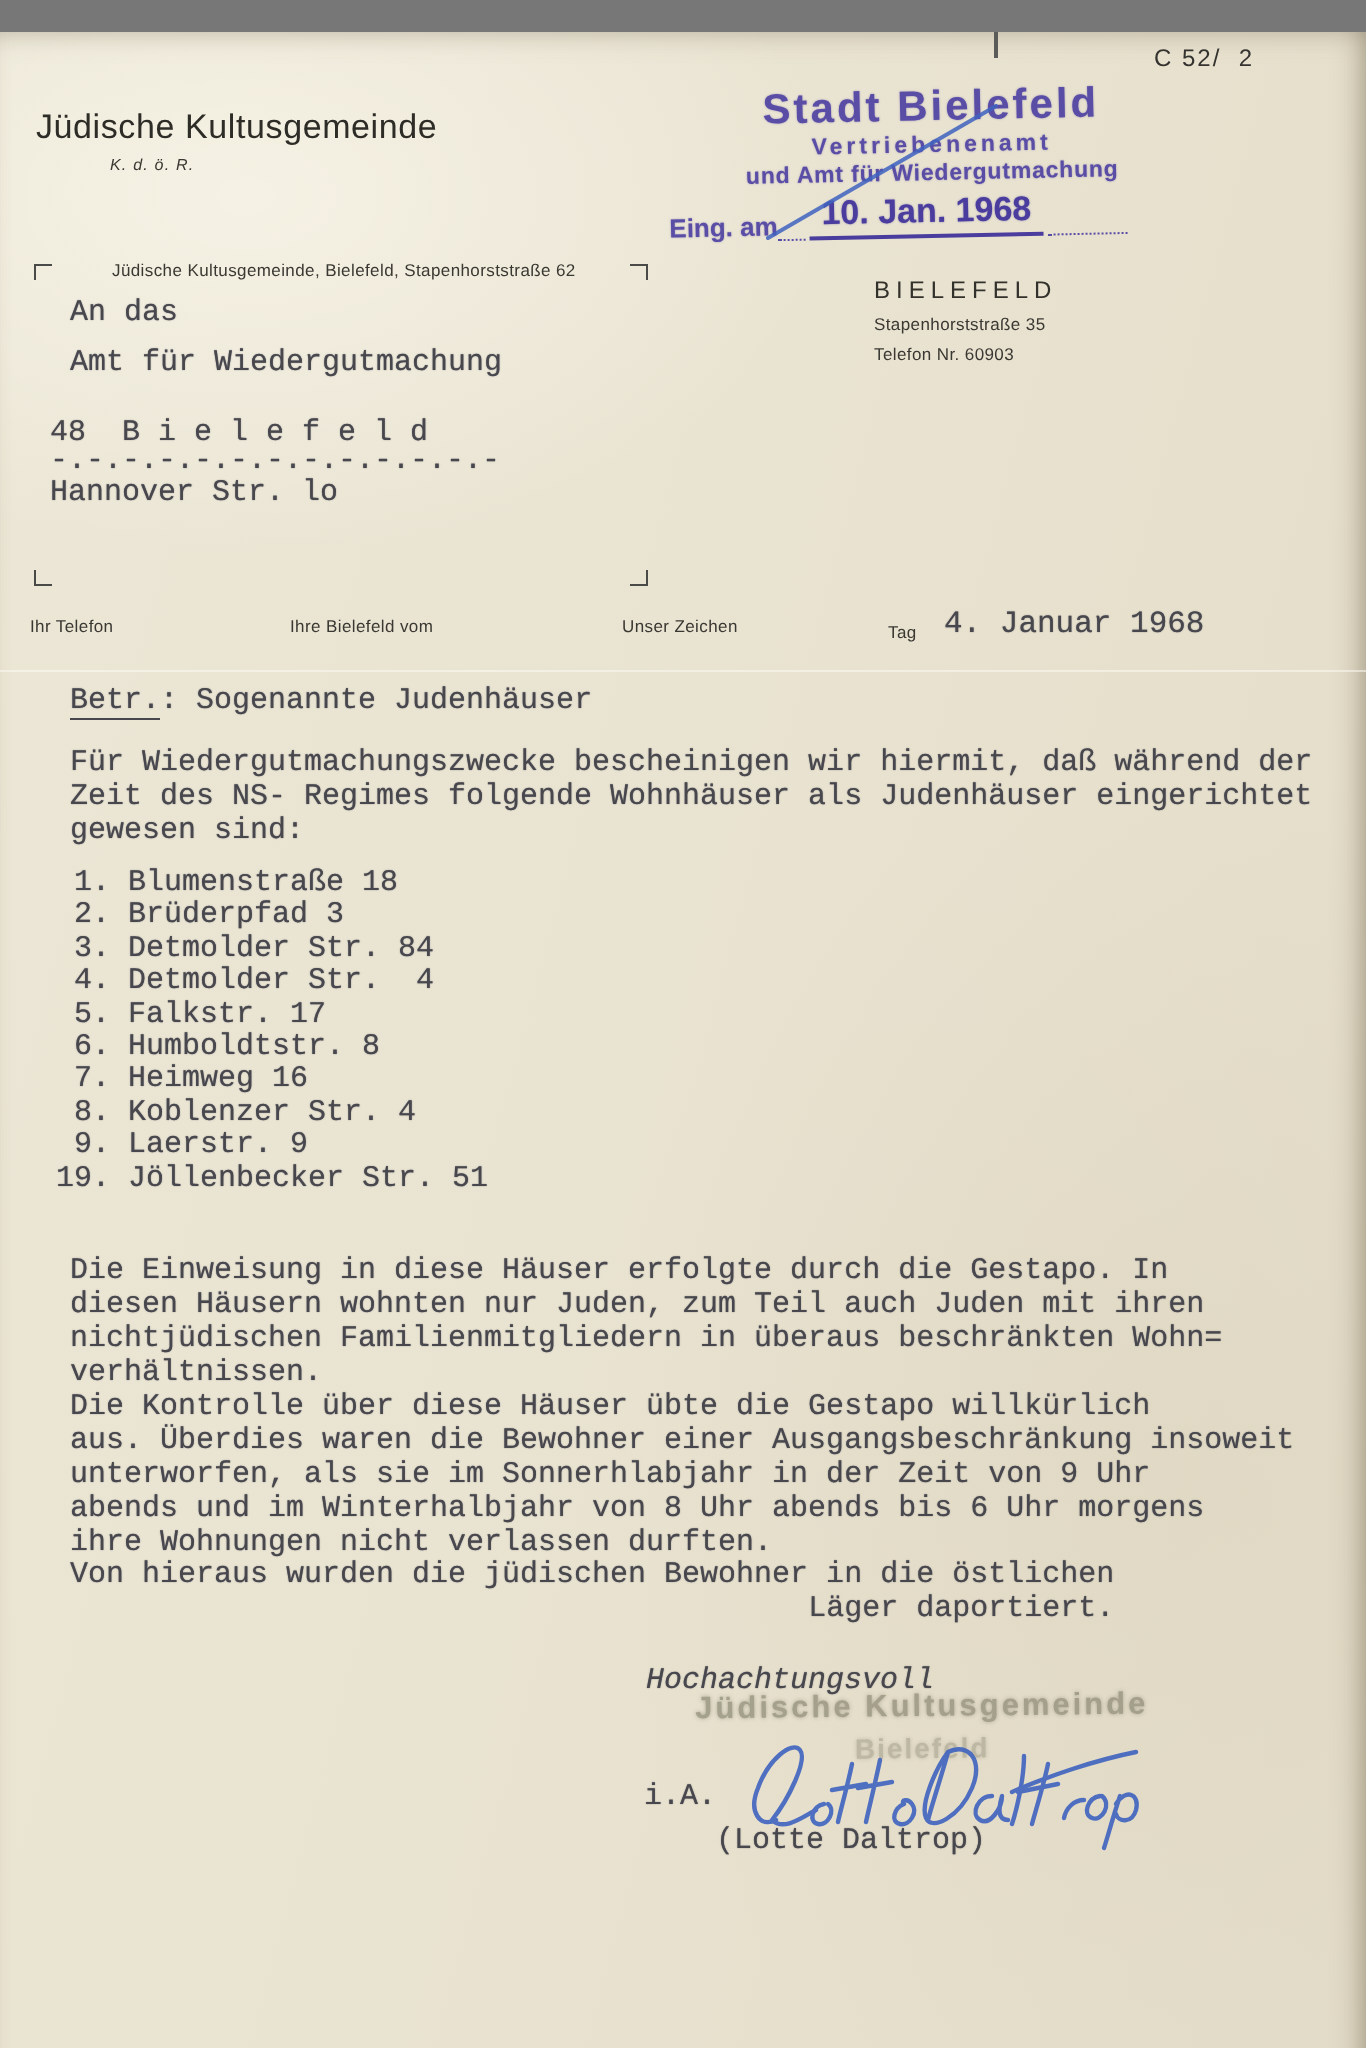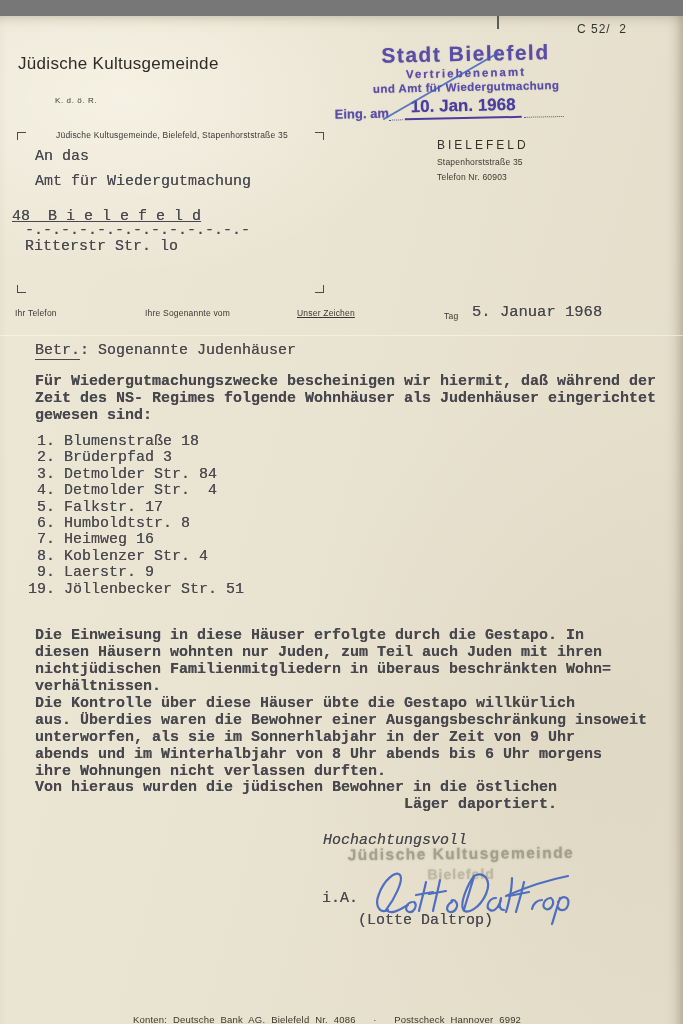--- a/index.html
+++ b/index.html
@@ -21,21 +21,21 @@
   .abs{position:absolute;}
   .pre{white-space:pre;}
   .mono{
     font-family:"Liberation Mono","DejaVu Sans Mono",monospace;
     font-size:15px;
     color:#47474d;
     text-shadow:0 0 0.6px rgba(70,70,82,0.75);
     white-space:pre;
     margin:0;
   }
-  .body-block{line-height:17px;font-weight:bold;}
+  .body-block{line-height:17px;}
   .list-block{line-height:16.4px;}
   .print-small{font-size:8.5px;color:#3a3832;letter-spacing:0.2px;}
   .crease{left:0;top:319px;width:683px;height:1px;background:rgba(252,250,242,0.55);}
   
   .corner{width:8px;height:7px;}
   .c-tl{border-top:1.5px solid #4a4a48;border-left:1.5px solid #4a4a48;}
   .c-tr{border-top:1.5px solid #4a4a48;border-right:1.5px solid #4a4a48;}
   .c-bl{border-bottom:1.5px solid #4a4a48;border-left:1.5px solid #4a4a48;}
   .c-br{border-bottom:1.5px solid #4a4a48;border-right:1.5px solid #4a4a48;}
   
@@ -52,21 +52,21 @@
   .stamp-eing{font-size:13px;font-weight:bold;}
   .stamp-dots{flex:0 0 14px;border-bottom:1.5px dotted #5a4da5;height:14px;}
   .stamp-date{
     font-size:17px;font-weight:bold;color:#4a3d9e;
     border-bottom:2px solid #4a3d9e;padding:0 6px 1px 6px;margin:0 2px;
     text-shadow:0 0 1px rgba(74,61,158,0.6);
   }
   .stamp-dots-end{flex:0 0 40px;border-bottom:1.5px dotted #5a4da5;height:14px;}
   
   .org-name{left:18px;top:38px;font-size:17px;color:#2e2c27;font-weight:500;letter-spacing:0.3px;}
-  .org-legal{left:55px;top:80px;font-size:8px;color:#3a3832;letter-spacing:0.6px;}
+  .org-legal{left:55px;top:62px;font-size:8px;color:#3a3832;letter-spacing:0.6px;font-style:italic;}
   .lh-city{left:437px;top:122px;font-size:12px;color:#33312b;letter-spacing:3px;font-weight:500;}
   .lh-street{left:437px;top:141px;}
   .lh-phone{left:437px;top:156px;}
   .file-ref{left:577px;top:6px;font-size:12px;color:#34332f;letter-spacing:1px;}
   .pen-tick{left:497px;top:0;width:1.5px;height:13px;background:#5b5b59;}
   
   .u-label{border-bottom:1.2px solid #47474d;}
   
   .org-stamp{
     left:330px;top:829px;width:262px;text-align:center;
@@ -100,40 +100,40 @@
       <span class="stamp-dots-end"></span>
     </div>
   </div>
 
   <svg class="abs" style="left:378px;top:32px;" width="126" height="76">
     <line x1="6" y1="71" x2="120" y2="5" stroke="#3f63c0" stroke-width="2" stroke-linecap="round" opacity="0.85"></line>
   </svg>
 
   <div class="abs corner c-tl" style="left:17px;top:116px;"></div>
   <div class="abs corner c-tr" style="left:315px;top:116px;"></div>
-  <div class="abs print-small" style="left:56px;top:114px;">Jüdische Kultusgemeinde, Bielefeld, Stapenhorststraße 35</div>
+  <div class="abs print-small" style="left:56px;top:114px;">Jüdische Kultusgemeinde, Bielefeld, Stapenhorststraße 62</div>
 
   <div class="abs mono" style="left:35px;top:132px;text-align:center;">An das</div>
   <div class="abs mono" style="left:35px;top:157px;">Amt für Wiedergutmachung</div>
-  <div class="abs mono" style="left:12px;top:192px;text-decoration:underline;">48  B i e l e f e l d</div>
+  <div class="abs mono" style="left:25px;top:192px;">48  B i e l e f e l d</div>
   <div class="abs mono" style="left:25px;top:206px;">-.-.-.-.-.-.-.-.-.-.-.-.-</div>
-  <div class="abs mono" style="left:25px;top:222px;">Ritterstr Str. lo</div>
+  <div class="abs mono" style="left:25px;top:222px;">Hannover Str. lo</div>
 
   <div class="abs lh-city">BIELEFELD</div>
   <div class="abs print-small lh-street">Stapenhorststraße 35</div>
   <div class="abs print-small lh-phone">Telefon Nr. 60903</div>
 
   <div class="abs corner c-bl" style="left:17px;top:269px;"></div>
   <div class="abs corner c-br" style="left:315px;top:269px;"></div>
 
   <div class="abs print-small" style="left:15px;top:292px;">Ihr Telefon</div>
-  <div class="abs print-small" style="left:145px;top:292px;">Ihre Sogenannte vom</div>
-  <div class="abs print-small" style="left:297px;top:292px;text-decoration:underline;">Unser Zeichen</div>
+  <div class="abs print-small" style="left:145px;top:292px;">Ihre Bielefeld vom</div>
+  <div class="abs print-small" style="left:311px;top:292px;">Unser Zeichen</div>
   <div class="abs print-small" style="left:444px;top:295px;">Tag</div>
-  <div class="abs mono" style="left:472px;top:287px;font-size:15.5px;">5. Januar 1968</div>
+  <div class="abs mono" style="left:472px;top:287px;font-size:15.5px;">4. Januar 1968</div>
 
   <div class="abs crease"></div>
 
   <div class="abs mono" style="left:35px;top:326px;"><span class="u-label">Betr.</span><span>:</span><span> Sogenannte Judenhäuser</span></div>
 
   <pre class="abs mono body-block" style="left:35px;top:357px;">Für Wiedergutmachungszwecke bescheinigen wir hiermit, daß während der
 Zeit des NS- Regimes folgende Wohnhäuser als Judenhäuser eingerichtet
 gewesen sind:</pre>
 
   <pre class="abs mono list-block" style="left:28px;top:418px;"> 1. Blumenstraße 18
@@ -181,15 +181,14 @@
       <path d="M158,18 C156,28 151,44 150,48 M143,32 L163,28"></path>
       <path d="M166,45 C167,40 171,36 176,36"></path>
       <path d="M184,34 C178,35 175,43 180,45 C185,47 190,38 185,34"></path>
       <path d="M194,34 C190,46 188,54 186,60 M192,38 C197,30 204,33 202,41 C200,48 193,47 192,43"></path>
       <path d="M140,32 C158,24 182,16 202,12"></path>
     </g>
   </svg>
 
   <div class="abs mono" style="left:358px;top:896px;">(Lotte Daltrop)</div>
 
-  <div class="abs footer-line pre">Konten: Deutsche Bank AG. Bielefeld Nr. 4086   ·   Postscheck Hannover 6992</div>
 
 </div>
 
 </body></html>

